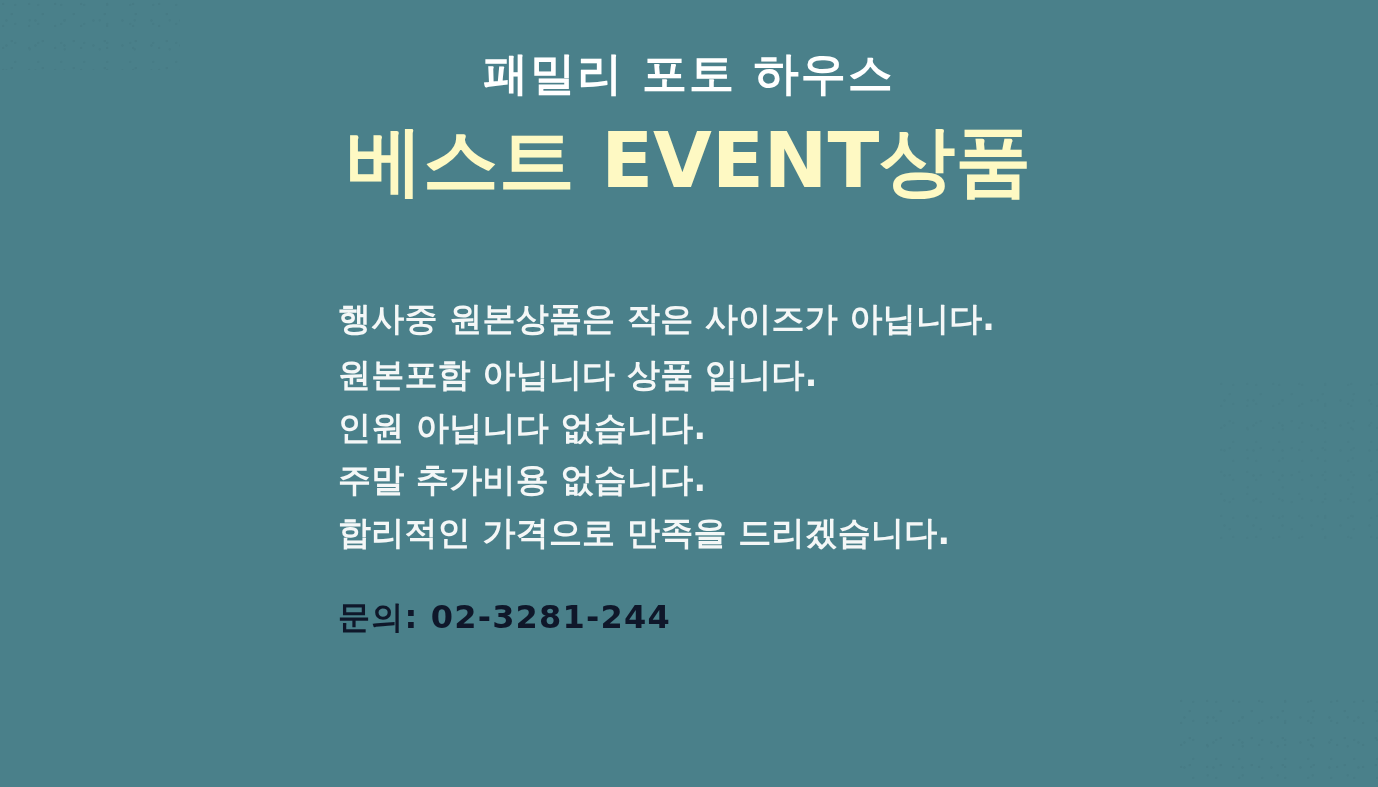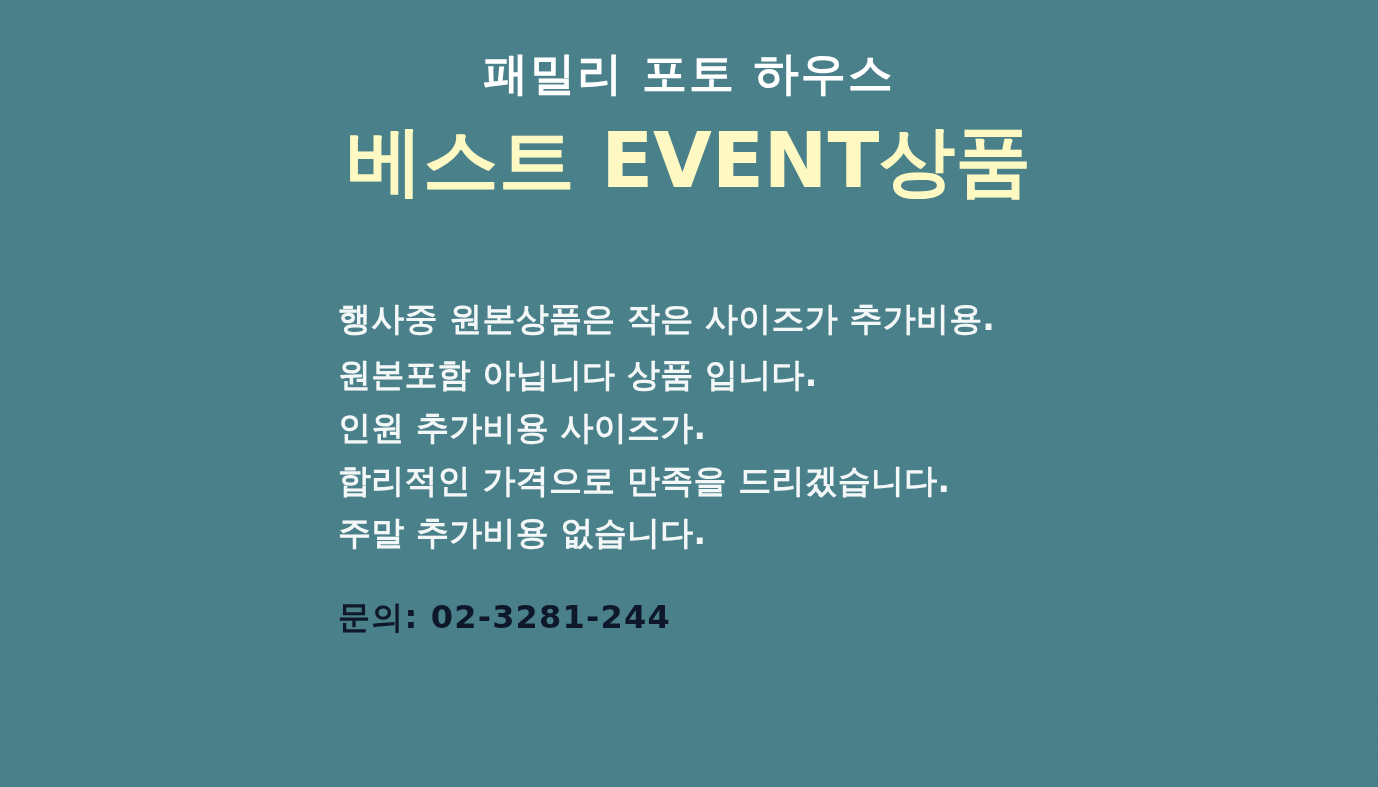--- a/index.html
+++ b/index.html
@@ -115,22 +115,22 @@
   <div class="noise-corner noise-tl"></div>
   <div class="noise-corner noise-br"></div>
   <div class="noise-corner noise-mr"></div>
 
   <div class="headline-block">
     <h2 class="brand-line">패밀리 포토 하우스</h2>
     <h1 class="event-line">베스트 EVENT상품</h1>
   </div>
 
   <div class="body-copy">
-    <p class="copy-line l2">행사중 원본상품은 작은 사이즈가 추가비용.</p>
+    <p class="copy-line l2">행사중 원본상품은 작은 사이즈가 아닙니다.</p>
     <p class="copy-line l3">원본포함 아닙니다 상품 입니다.</p>
-    <p class="copy-line l4">인원 추가비용 사이즈가.</p>
+    <p class="copy-line l4">인원 아닙니다 없습니다.</p>
+    <p class="copy-line l5">주말 추가비용 없습니다.</p>
     <p class="copy-line l6">합리적인 가격으로 만족을 드리겠습니다.</p>
-    <p class="copy-line l5">주말 추가비용 없습니다.</p>
 
     <p class="contact-line">문의: 02-3281-244</p>
   </div>
 
 </div>
 
 </body></html>

